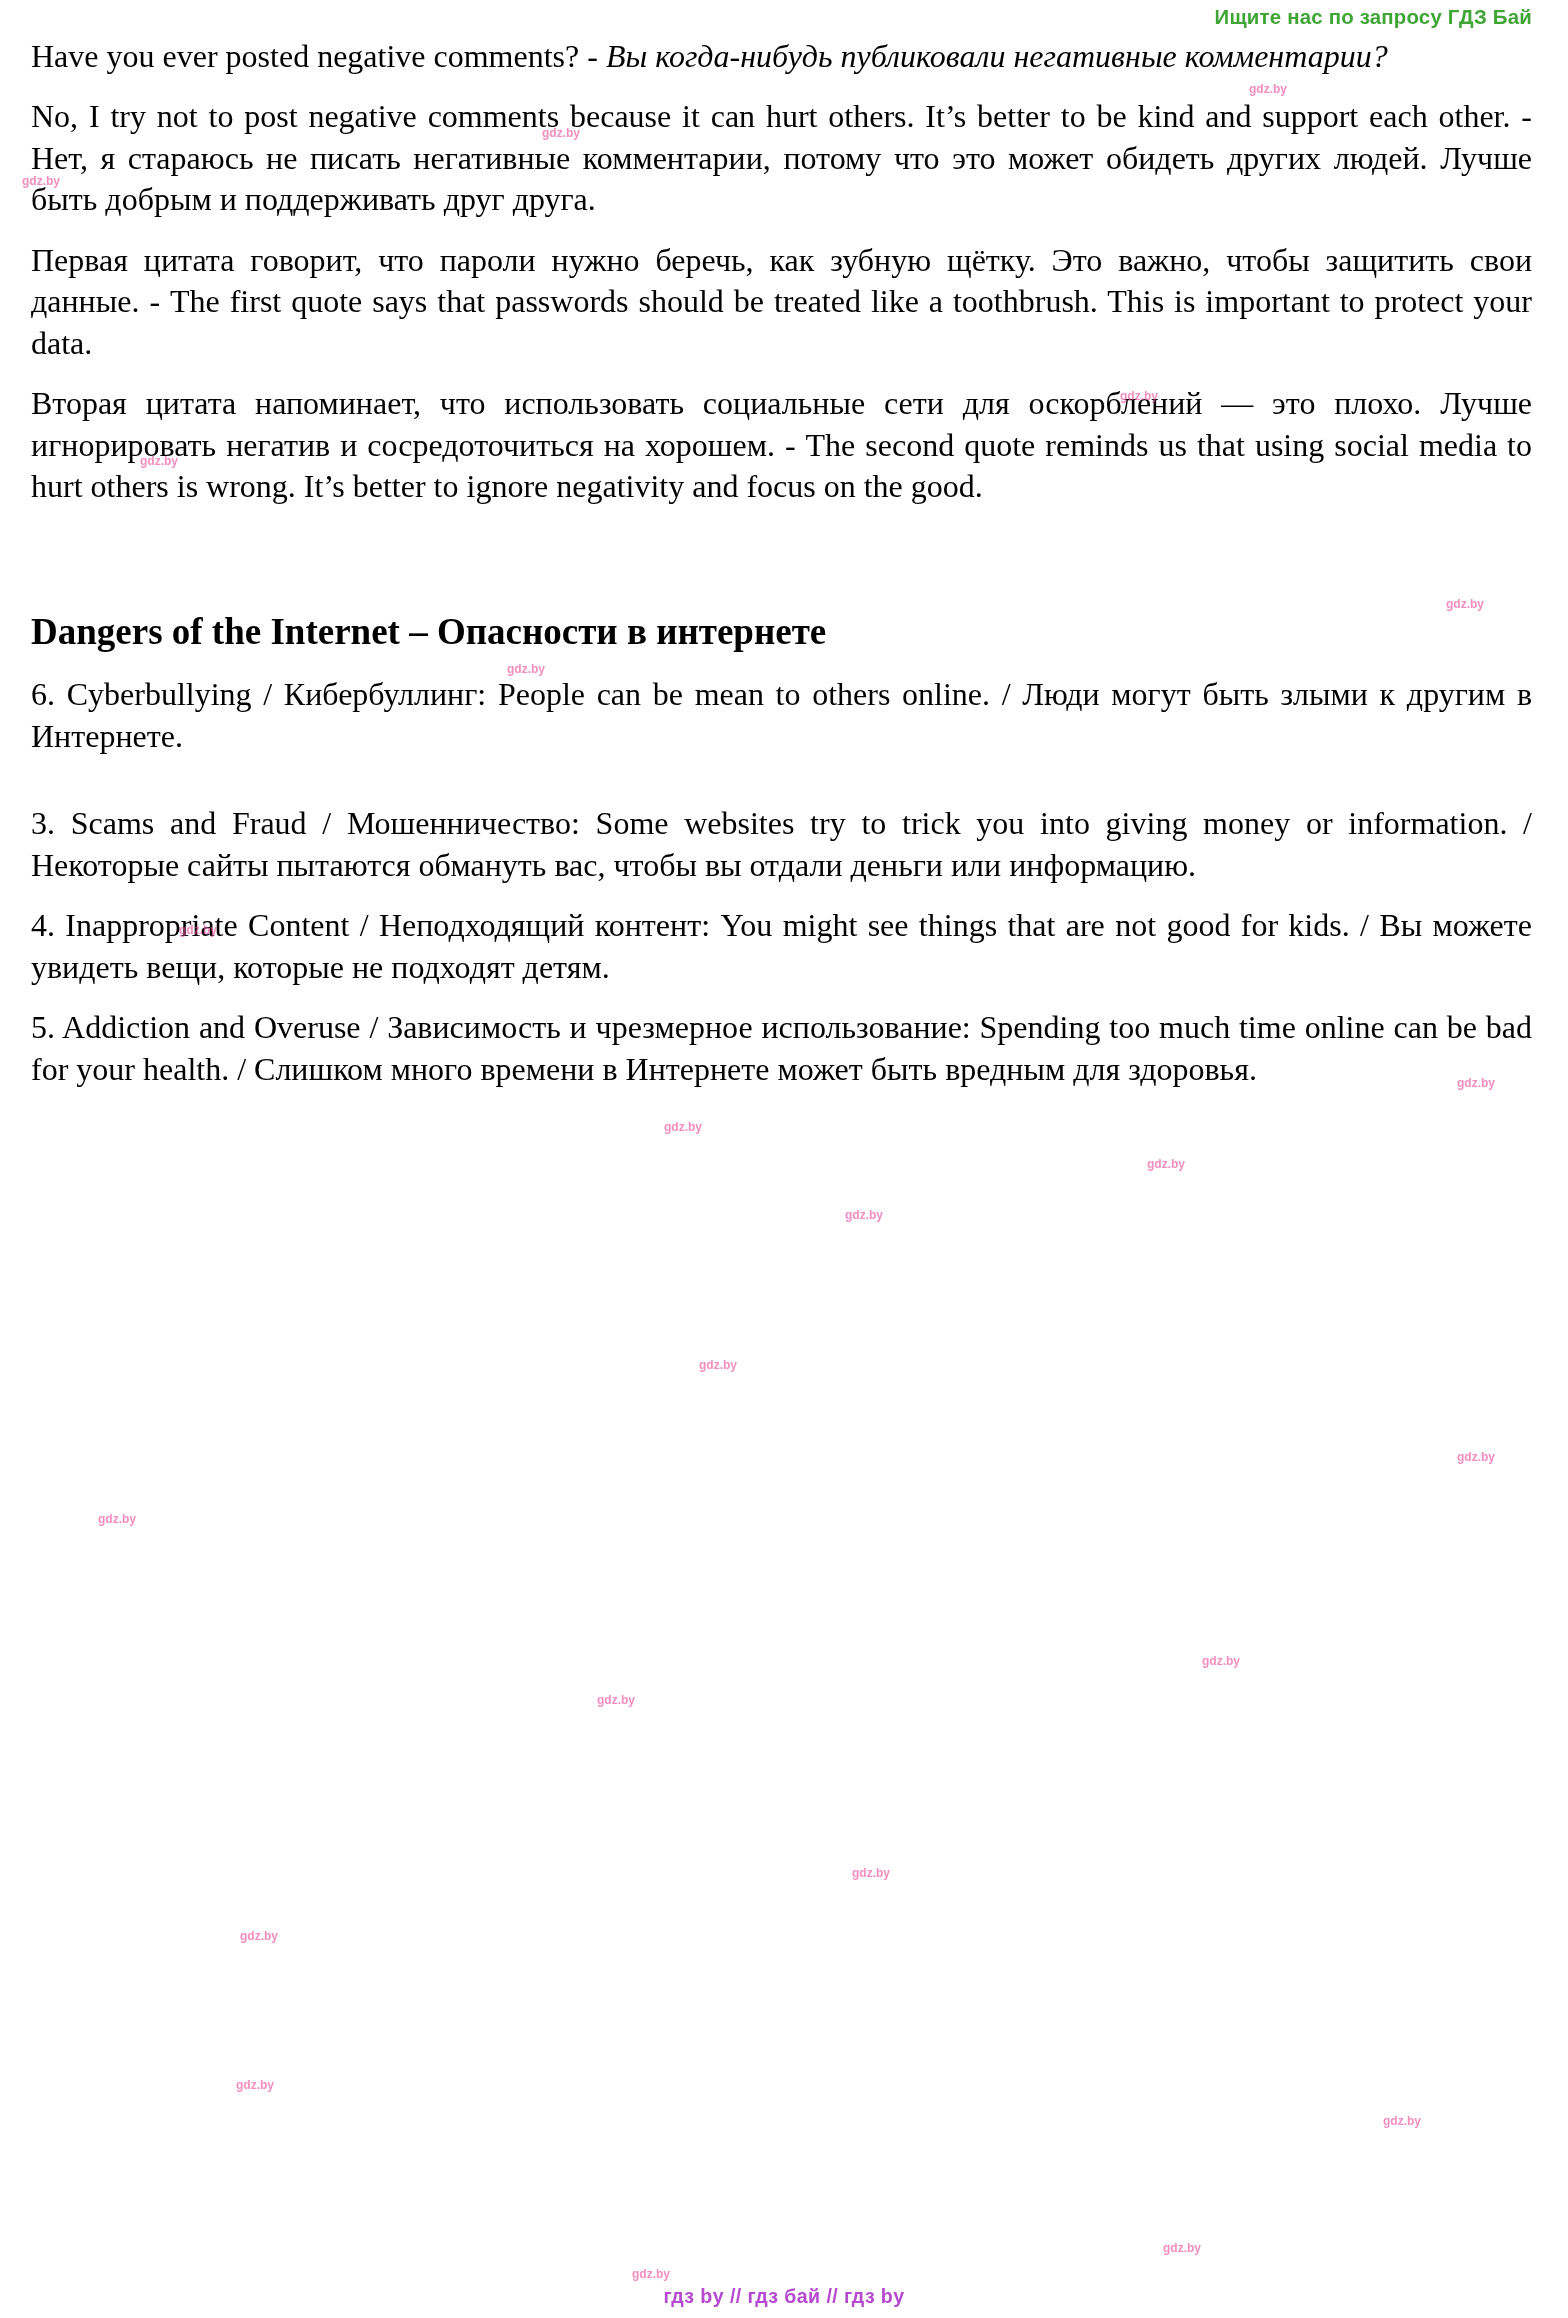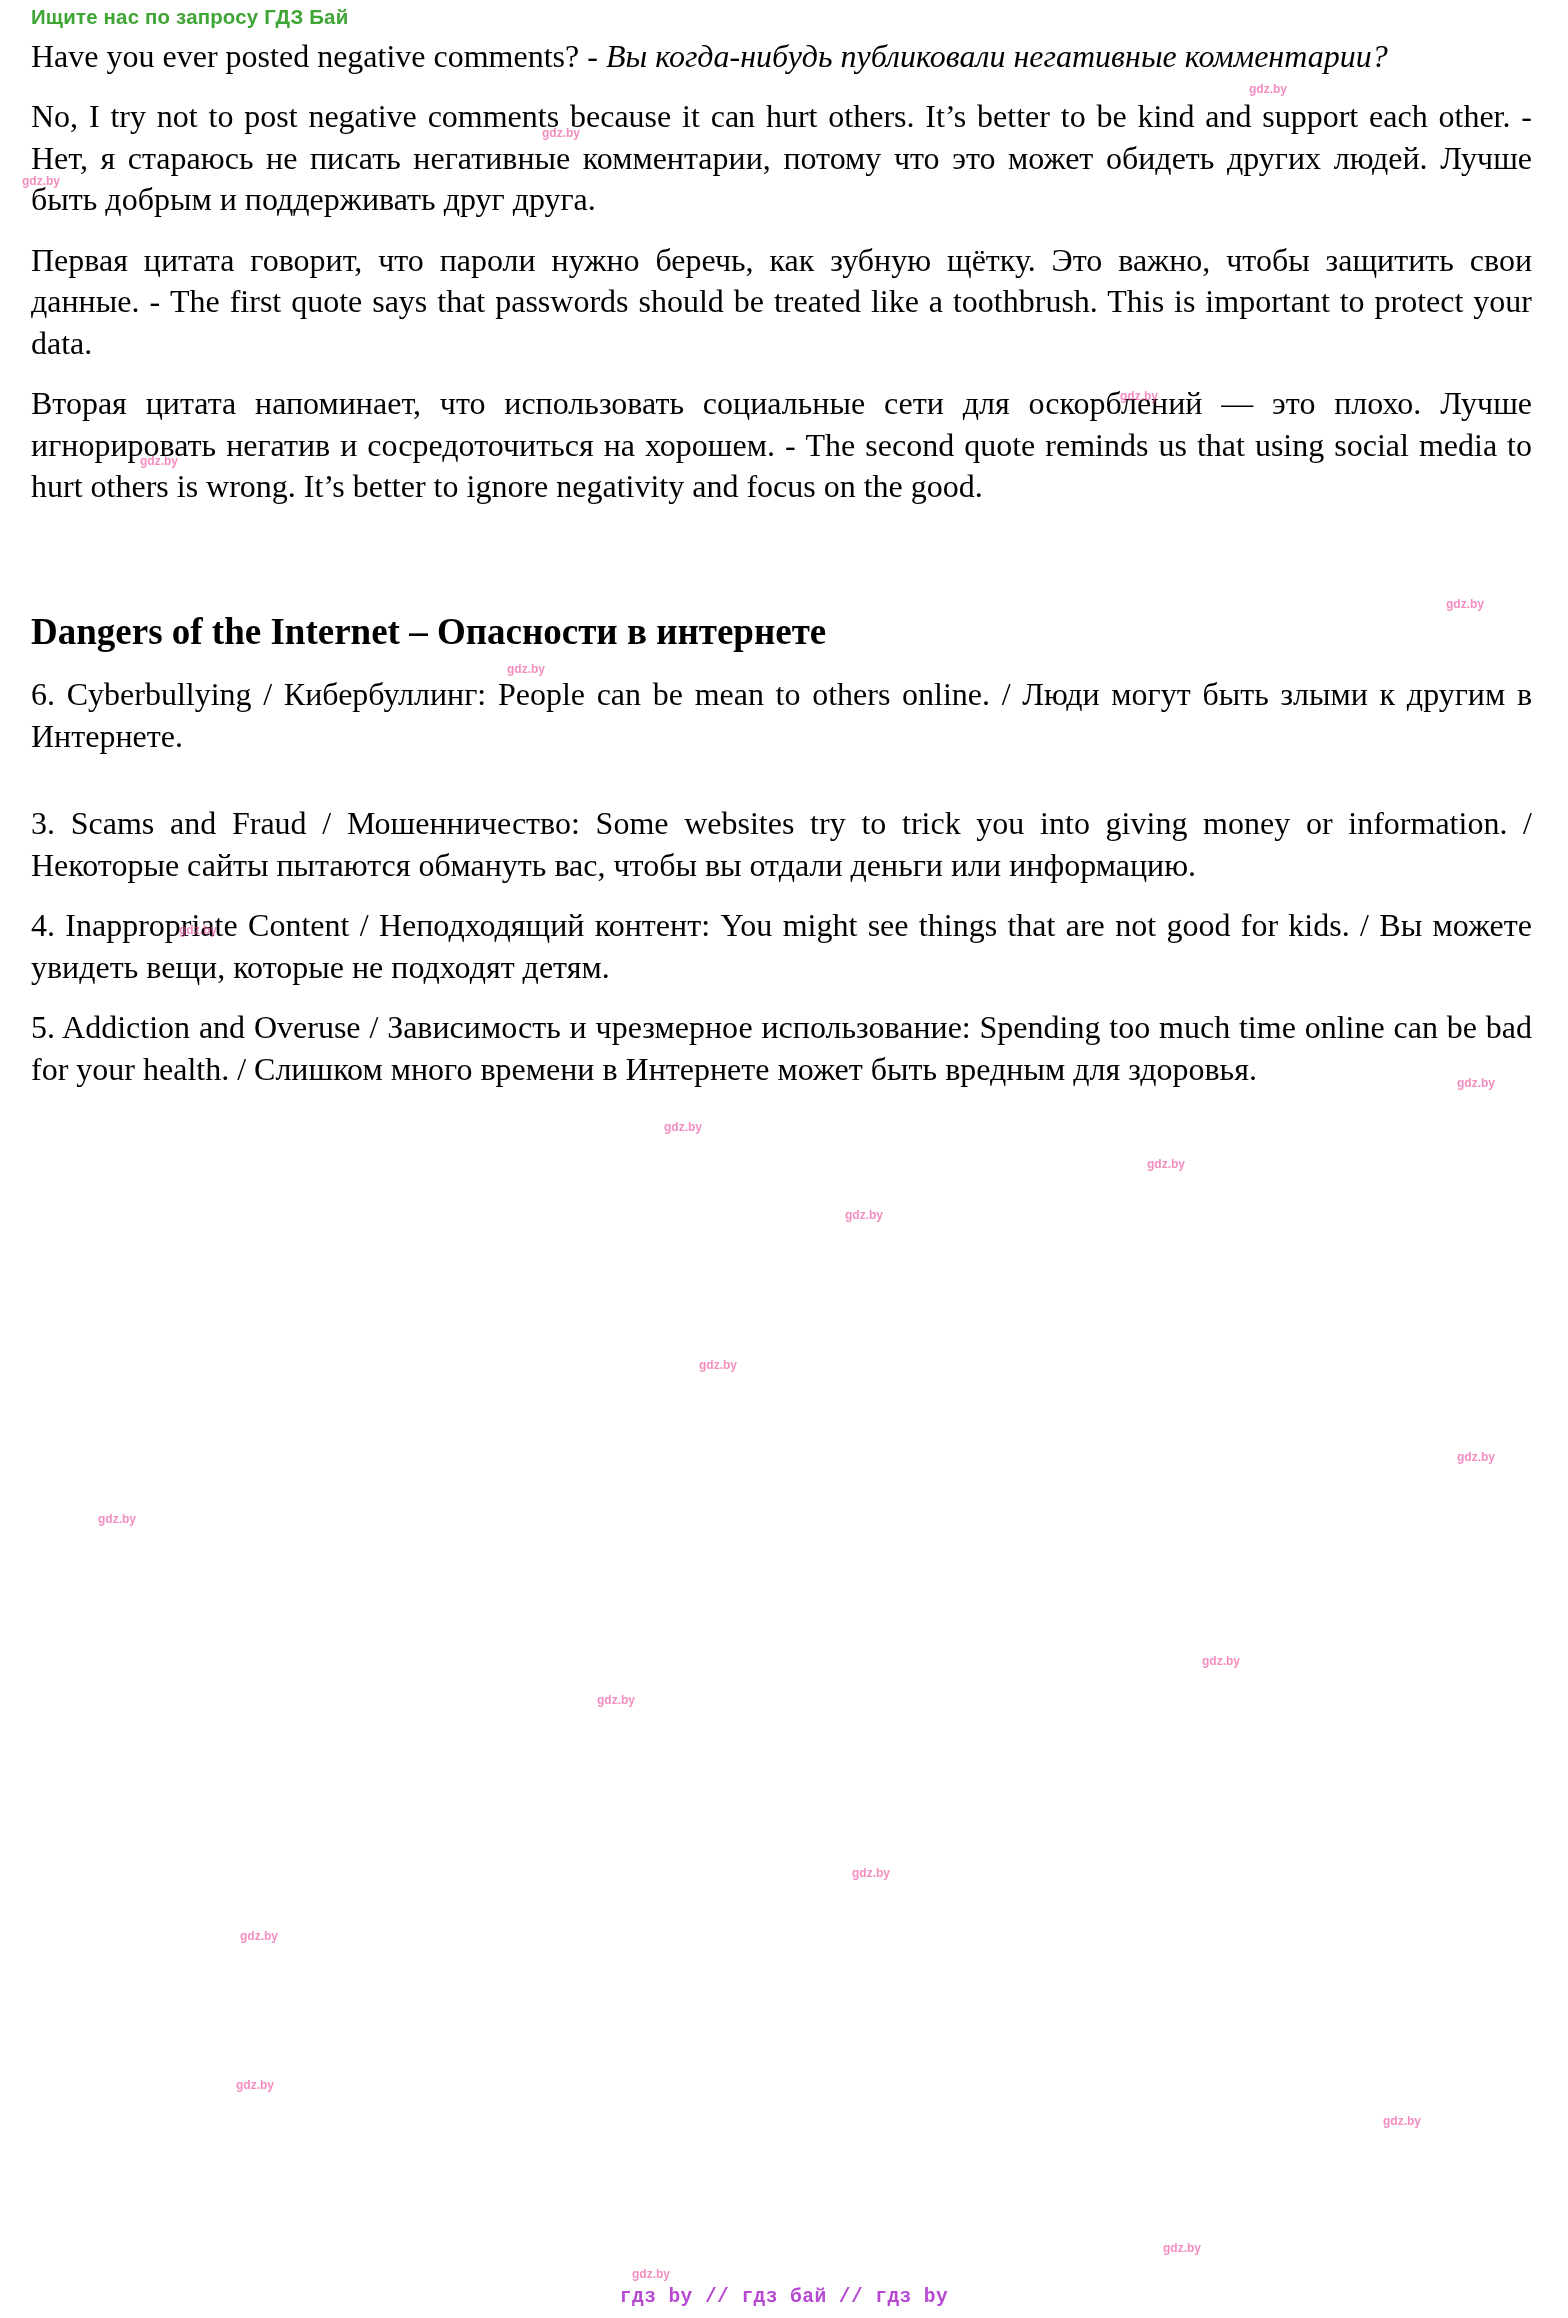--- a/index.html
+++ b/index.html
@@ -16,21 +16,21 @@
     overflow: hidden;
   }
   .page {
     position: relative;
     width: 1568px;
     min-height: 2319px;
     box-sizing: border-box;
     padding: 0 36px 0 31px;
   }
   .topbar {
-    text-align: left;
+    text-align: right;
     padding-top: 6.3px;
     padding-bottom: 4.7px;
   }
   .topbar .top-link {
     font-family: "Liberation Sans", sans-serif;
     font-size: 20.4px;
     font-weight: bold;
     color: #3fa535;
     letter-spacing: 0.2px;
   }
@@ -69,21 +69,21 @@
     pointer-events: none;
     white-space: nowrap;
     z-index: 5;
   }
   .footer {
     position: absolute;
     left: 0;
     right: 0;
     bottom: 11px;
     text-align: center;
-    font-family: Liberation Mono, monospace;
+    font-family: Liberation Sans, sans-serif;
     font-size: 19.6px;
     font-weight: bold;
     color: #b54ad0;
     letter-spacing: 0.4px;
   }
   .footer .sep {
     color: #b54ad0;
   }
 </style>
 </head>

